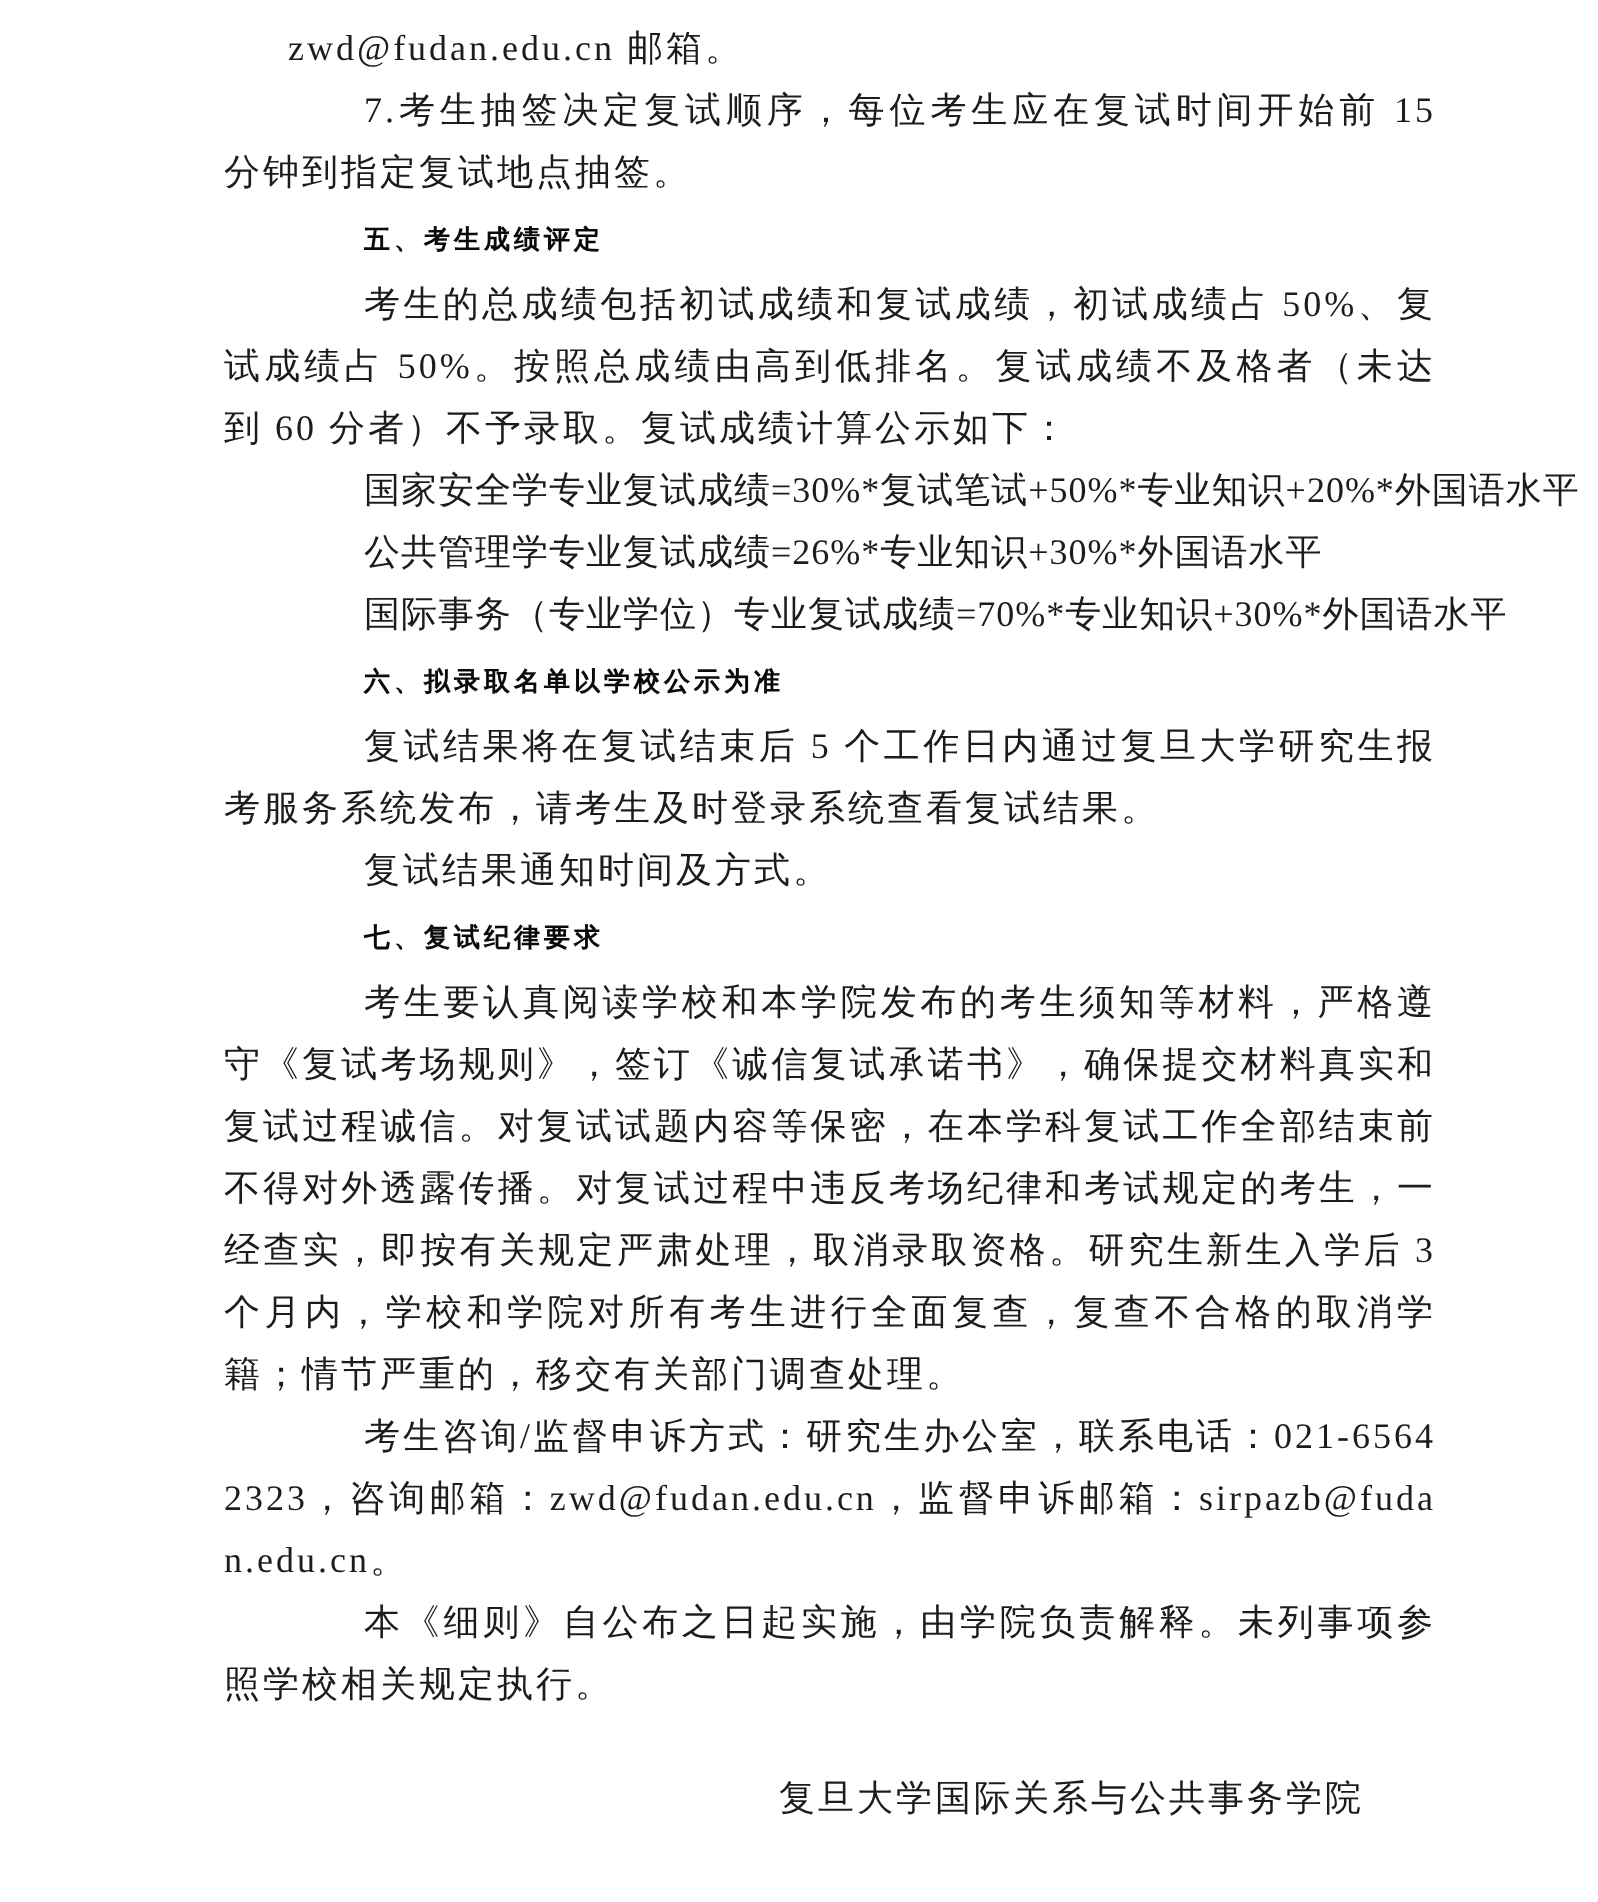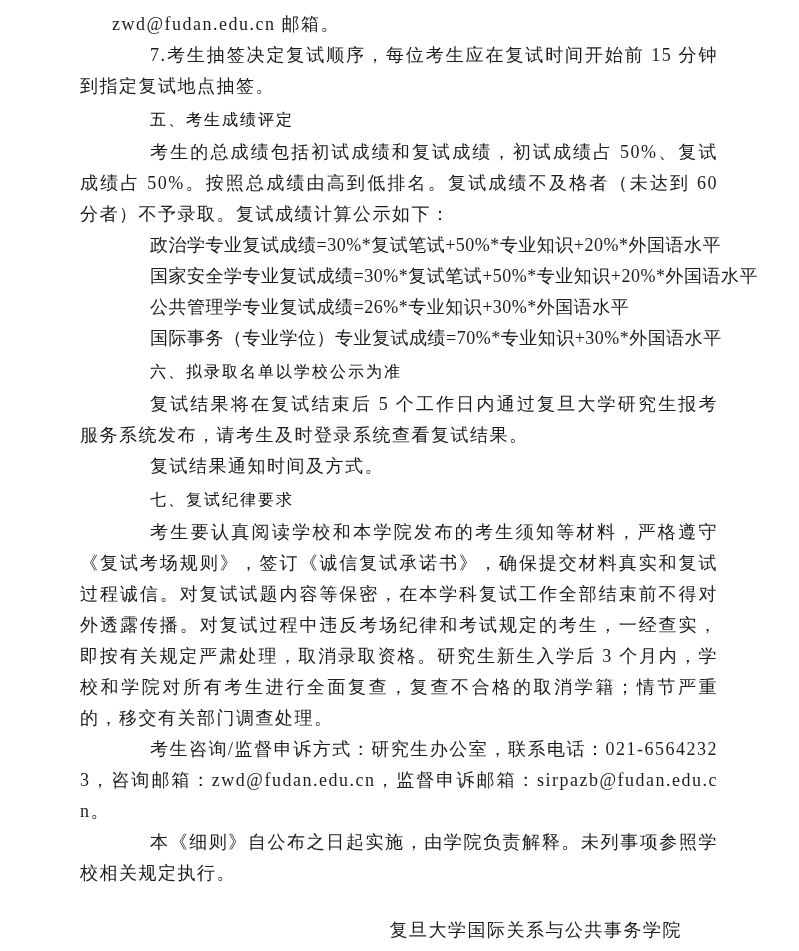--- a/index.html
+++ b/index.html
@@ -5,21 +5,21 @@
   html, body { margin: 0; padding: 0; }
   body {
     width: 799px; height: 951px;
     background: #ffffff;
     color: #1c1c1c;
     font-family: "Liberation Serif", "DejaVu Serif", serif;
   }
   .page {
     box-sizing: border-box;
     width: 799px; height: 951px;
-    padding: 9px 81px 0 80px;
+    padding: 9px 81px 0 112px;
     overflow: hidden;
     background: #ffffff;
   }
   .para {
     margin: 0;
     font-size: 18px;
     line-height: 31px;
     letter-spacing: 1.5px;
     text-align: justify;
     text-justify: inter-character;
@@ -30,23 +30,23 @@
   .formula {
     margin: 0;
     font-size: 18px;
     line-height: 31px;
     letter-spacing: 0.5px;
     padding-left: 70px;
     white-space: nowrap;
   }
   .heading {
     margin: 2px 0 2px 0;
-    font-size: 16px;
+    font-size: 13px;
     line-height: 31px;
-    font-weight: normal;
+    font-weight: bold;
     letter-spacing: 2px;
     padding-left: 70px;
     color: #0a0a0a;
     font-family: "Liberation Sans", "DejaVu Sans", sans-serif;
   }
   .sig-block {
     margin-top: 24px;
     text-align: right;
     padding-right: 36px;
   }
@@ -63,21 +63,20 @@
 <div class="page">
 
   <p class="para hang">zwd@fudan.edu.cn 邮箱。</p>
 
   <p class="para indent">7.考生抽签决定复试顺序，每位考生应在复试时间开始前 15 分钟到指定复试地点抽签。</p>
 
   <h3 class="heading">五、考生成绩评定</h3>
 
   <p class="para indent">考生的总成绩包括初试成绩和复试成绩，初试成绩占 50%、复试成绩占 50%。按照总成绩由高到低排名。复试成绩不及格者（未达到 60 分者）不予录取。复试成绩计算公示如下：</p>
 
-  <p class="formula">政治学专业复试成绩=30%*复试笔试+50%*专业知识+20%*外国语水平</p>
   <p class="formula">国家安全学专业复试成绩=30%*复试笔试+50%*专业知识+20%*外国语水平</p>
   <p class="formula">公共管理学专业复试成绩=26%*专业知识+30%*外国语水平</p>
   <p class="formula">国际事务（专业学位）专业复试成绩=70%*专业知识+30%*外国语水平</p>
 
   <h3 class="heading">六、拟录取名单以学校公示为准</h3>
 
   <p class="para indent">复试结果将在复试结束后 5 个工作日内通过复旦大学研究生报考服务系统发布，请考生及时登录系统查看复试结果。</p>
 
   <p class="para indent">复试结果通知时间及方式。</p>
 

